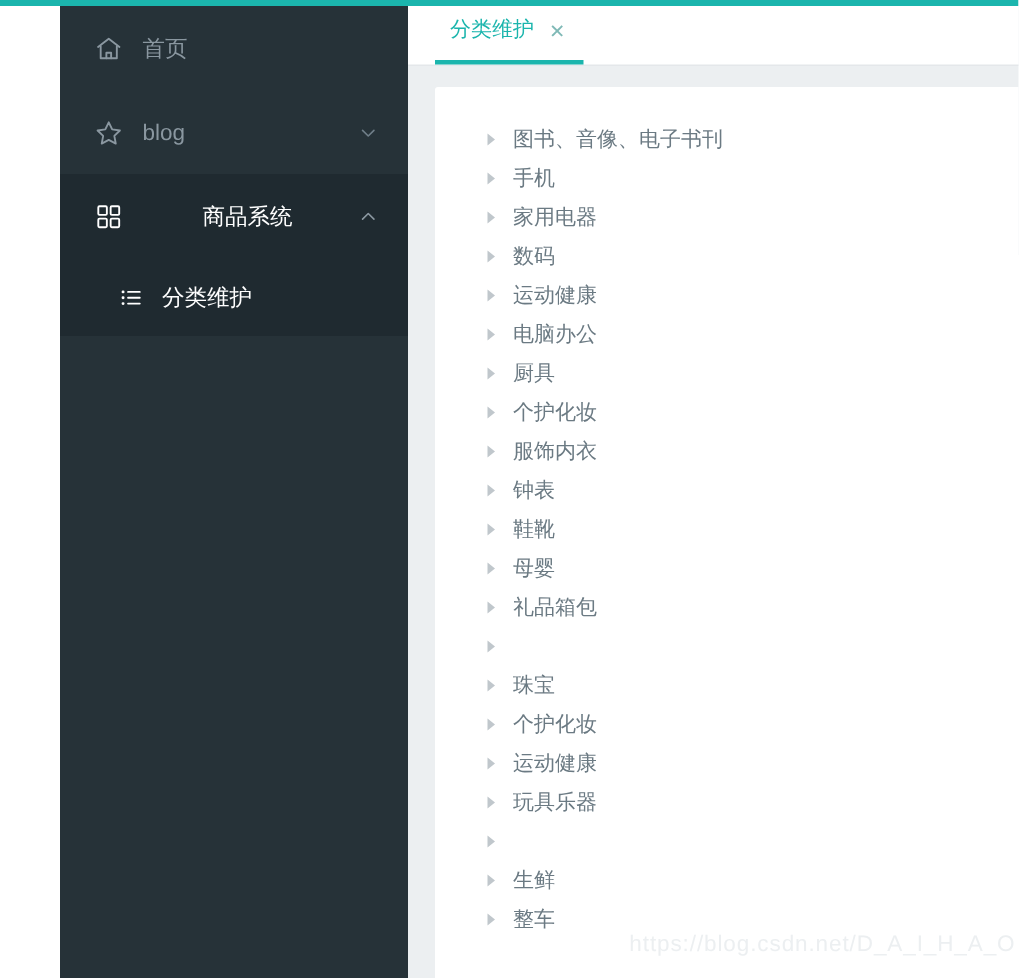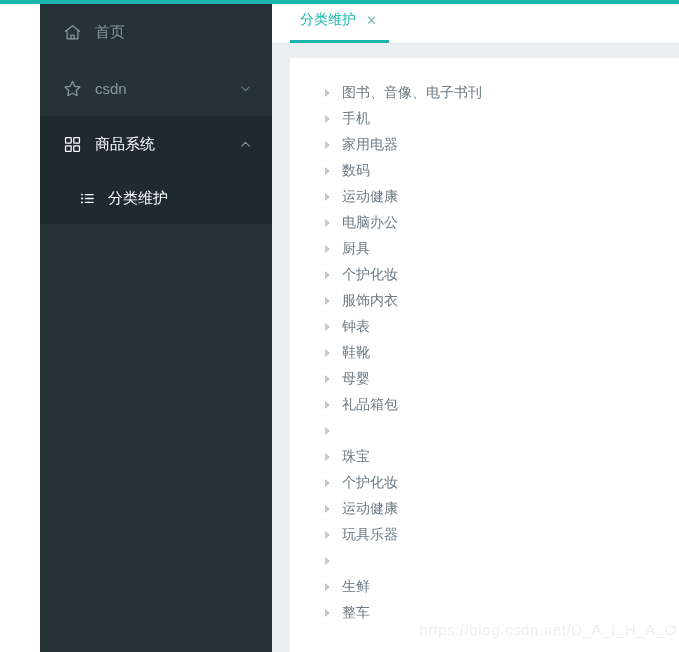--- a/index.html
+++ b/index.html
@@ -71,20 +71,21 @@
     width: 14px;
     height: 14px;
     flex: 0 0 14px;
     display: flex;
     align-items: center;
     justify-content: center;
   }
 
   .nav-item.is-open {
     color: #ffffff;
+    gap: 40px;
   }
 
   
   .nav-group.open {
     background: #1f2a30;
   }
   .nav-group.open .nav-item > .nav-label { color: #ffffff; }
 
   .sub-item {
     height: 52px;
@@ -223,21 +224,21 @@
       </span>
       <span class="nav-label">首页</span>
     </div>
 
     <div class="nav-item">
       <span class="nav-ico">
         <svg width="19" height="19" viewBox="0 0 24 24" fill="none" stroke="#8a97a0" stroke-width="1.6" stroke-linecap="round" stroke-linejoin="round">
           <polygon points="12,3.2 14.9,9.2 21.4,10.1 16.7,14.6 17.9,21.1 12,18 6.1,21.1 7.3,14.6 2.6,10.1 9.1,9.2"></polygon>
         </svg>
       </span>
-      <span class="nav-label">csdn</span>
+      <span class="nav-label">blog</span>
       <span class="nav-arrow">
         <svg width="13" height="13" viewBox="0 0 24 24" fill="none" stroke="#6f7e88" stroke-width="2" stroke-linecap="round" stroke-linejoin="round">
           <polyline points="5,9 12,16 19,9"></polyline>
         </svg>
       </span>
     </div>
 
 
     <div class="nav-group open">
       <div class="nav-item is-open">

